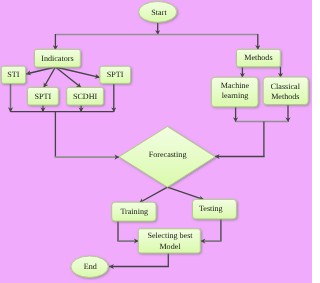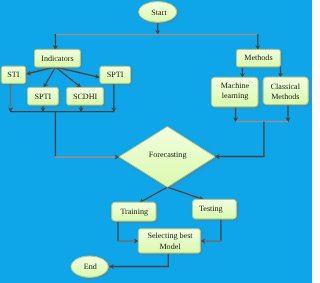--- a/index.html
+++ b/index.html
@@ -1,19 +1,19 @@
 <!DOCTYPE html>
 <html><head>
 <meta charset="utf-8">
 <title>Forecasting Flowchart</title>
 <style>
   html,body{margin:0;padding:0;background:#ffffff;}
   body{width:312px;height:283px;overflow:hidden;font-family:"Liberation Serif",serif;
        -webkit-font-smoothing:antialiased;text-rendering:geometricPrecision;}
-  #stage{position:relative;width:312px;height:283px;background:#0ea5e9;overflow:hidden;}
+  #stage{position:relative;width:312px;height:283px;background:#f0abfc;overflow:hidden;}
   svg#chart{position:absolute;left:0;top:0;width:312px;height:283px;display:block;}
   .nlabel{font-family:"Liberation Serif",serif;font-size:8.1px;fill:#161616;
           text-anchor:middle;}
   .shape{stroke:#aecb83;stroke-width:0.95;fill:url(#nodefill);}
   .conn{stroke:#434343;stroke-width:1.3;fill:none;}
   .conn-soft{stroke:#919191;stroke-width:1.55;fill:none;}
   .conn-med{stroke:#6e6e6e;stroke-width:1.5;fill:none;}
   .arrowfill{fill:#434343;}
 </style>
 </head>

